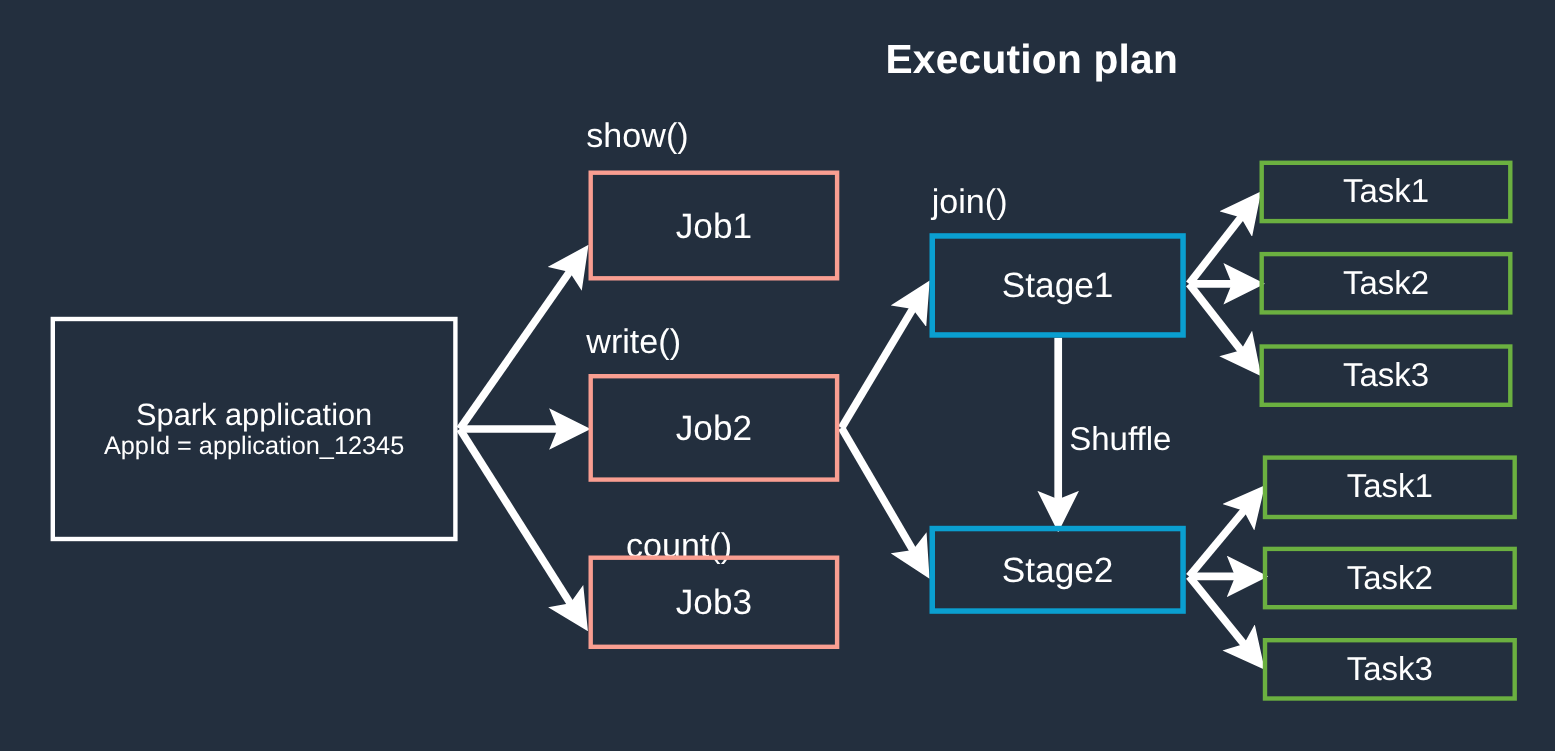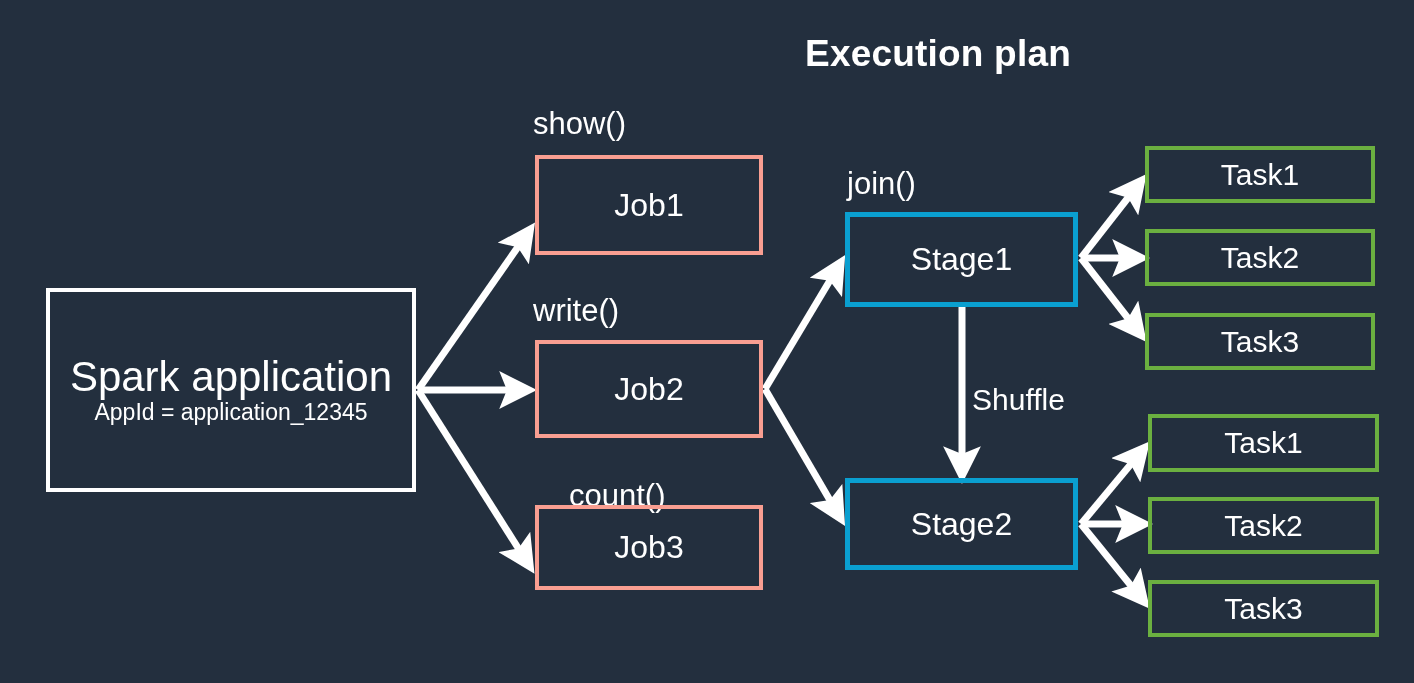--- a/index.html
+++ b/index.html
@@ -52,21 +52,21 @@
     font-size: 30px;
     white-space: nowrap;
   }
   
   .app-box {
     border: 4px solid #ffffff;
     flex-direction: column;
     justify-content: center;
   }
   .app-title {
-    font-size: 42px;
+    font-size: 28px;
     line-height: 1.1;
   }
   .app-sub {
     font-size: 23px;
     line-height: 1.1;
   }
   
   .job-box {
     border: 4px solid #f99e91;
     font-size: 32px;
@@ -142,21 +142,21 @@
   </div>
   <div class="node job-box" style="left:535px; top:505px; width:228px; height:85px;">
     <span>Job3</span>
   </div>
 
   <div class="caption" style="left:847px; top:166px;">join()</div>
 
   <div class="node stage-box" style="left:845px; top:212px; width:233px; height:95px;">
     <span>Stage1</span>
   </div>
-  <div class="node stage-box" style="left:845px; top:478px; width:233px; height:92px;">
+  <div class="node stage-box" style="left:845px; top:478px; width:233px; height:80px;">
     <span>Stage2</span>
   </div>
 
   <div class="edge-label" style="left:972px; top:383px;">Shuffle</div>
 
   <div class="node task-box" style="left:1145px; top:146px; width:230px; height:57px;">
     <span>Task1</span>
   </div>
   <div class="node task-box" style="left:1145px; top:229px; width:230px; height:57px;">
     <span>Task2</span>

